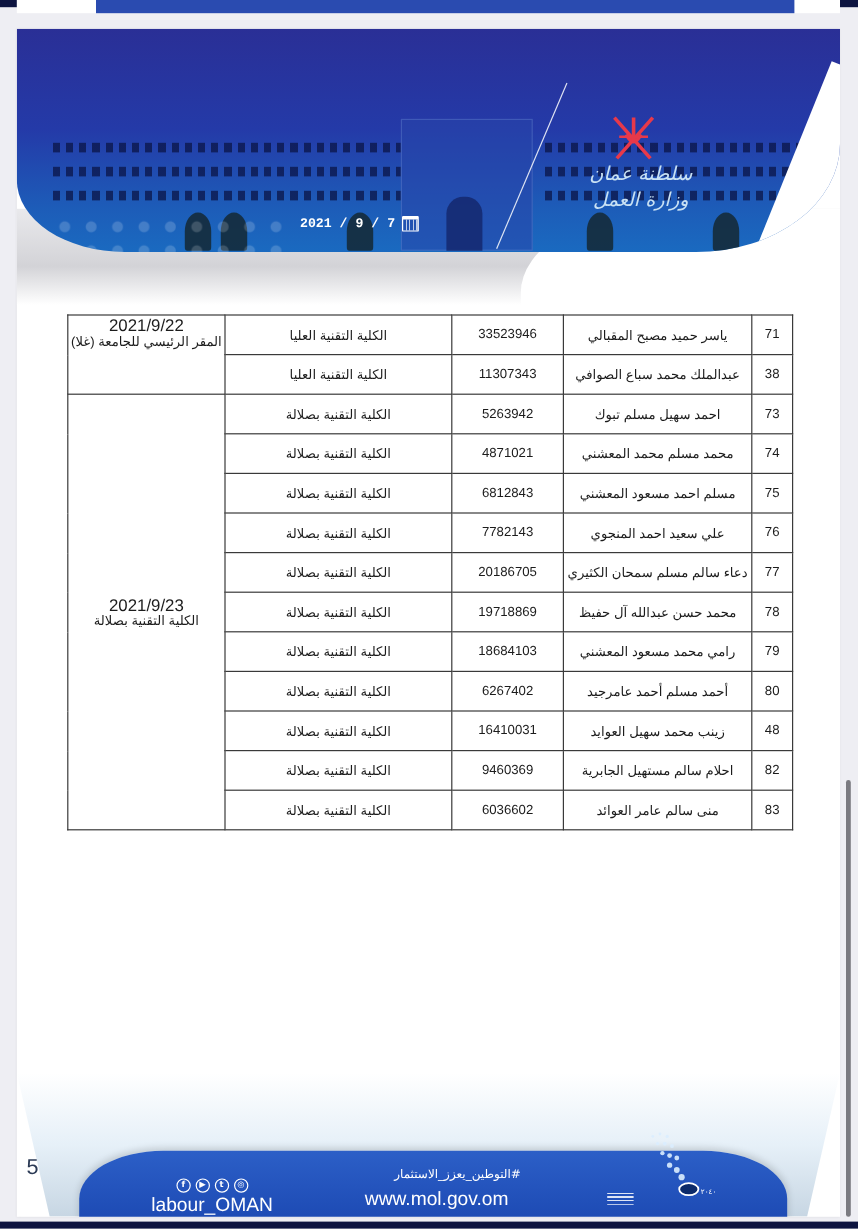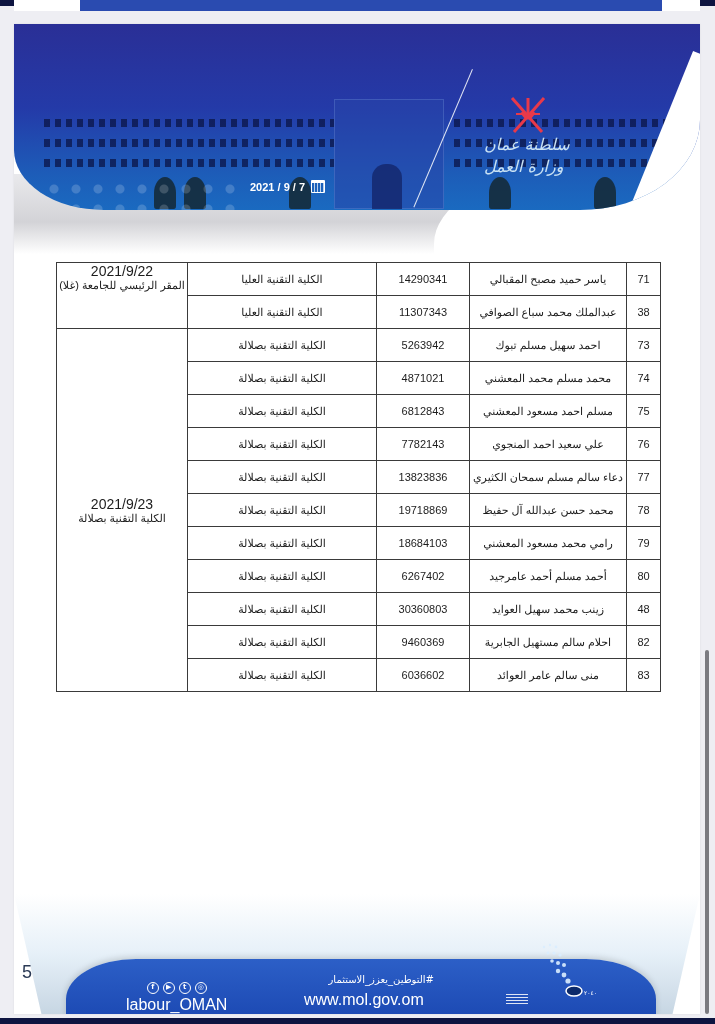--- a/index.html
+++ b/index.html
@@ -85,33 +85,33 @@
     position: absolute; left: 170px; top: 105px; width: 200px;
     font-family: "DejaVu Sans", sans-serif;
     font-weight: bold; font-size: 30px; color: #f2ea2a;
     text-align: center; direction: rtl;
     letter-spacing: 6px;
   }
   .date-line {
     position: absolute; left: 236px; top: 156px;
     display: flex; align-items: center; gap: 6px;
     color: #ffffff; font-size: 11px; font-weight: bold;
-    font-family: Liberation Sans, sans-serif;
+    font-family: Liberation Mono, monospace;
   }
   .cal-icon {
     width: 14px; height: 13px; border: 1.5px solid #ffffff; border-top-width: 3px;
     border-radius: 1px;
     background: repeating-linear-gradient(90deg, transparent 0 2px, rgba(255,255,255,0.7) 2px 3px);
   }
   .emblem {
     position: absolute; left: 490px; top: 70px; width: 48px; height: 42px;
   }
   .ministry {
     position: absolute; left: 470px; top: 110px; width: 100px;
-    color: #c9e2f4; text-align: left; direction: rtl;
+    color: #c9e2f4; text-align: center; direction: rtl;
     font-family: "DejaVu Serif", serif; font-size: 16px; line-height: 22px;
     font-style: italic;
   }
 
   
   .table-wrap {
     position: absolute; left: 42px; top: 238px; width: 604px;
   }
   table.results {
     border-collapse: collapse;
@@ -256,21 +256,21 @@
 
   <div class="table-wrap">
     <table class="results">
       <tbody>
         <tr>
           <td class="c-session top" rowspan="2">
             <span class="sess-date">2021/9/22</span>
             <span class="sess-place">المقر الرئيسي للجامعة (غلا)</span>
           </td>
           <td class="c-college">الكلية التقنية العليا</td>
-          <td class="c-id">14290341</td>
+          <td class="c-id">33523946</td>
           <td class="c-name">ياسر حميد مصبح المقبالي</td>
           <td class="c-num">71</td>
         </tr>
         <tr>
           <td class="c-college">الكلية التقنية العليا</td>
           <td class="c-id">11307343</td>
           <td class="c-name">عبدالملك محمد سباع الصوافي</td>
           <td class="c-num">38</td>
         </tr>
         <tr>
@@ -296,21 +296,21 @@
           <td class="c-num">75</td>
         </tr>
         <tr>
           <td class="c-college">الكلية التقنية بصلالة</td>
           <td class="c-id">7782143</td>
           <td class="c-name">علي سعيد احمد المنجوي</td>
           <td class="c-num">76</td>
         </tr>
         <tr>
           <td class="c-college">الكلية التقنية بصلالة</td>
-          <td class="c-id">13823836</td>
+          <td class="c-id">20186705</td>
           <td class="c-name">دعاء سالم مسلم سمحان الكثيري</td>
           <td class="c-num">77</td>
         </tr>
         <tr>
           <td class="c-college">الكلية التقنية بصلالة</td>
           <td class="c-id">19718869</td>
           <td class="c-name">محمد حسن عبدالله آل حفيظ</td>
           <td class="c-num">78</td>
         </tr>
         <tr>
@@ -320,21 +320,21 @@
           <td class="c-num">79</td>
         </tr>
         <tr>
           <td class="c-college">الكلية التقنية بصلالة</td>
           <td class="c-id">6267402</td>
           <td class="c-name">أحمد مسلم أحمد عامرجيد</td>
           <td class="c-num">80</td>
         </tr>
         <tr>
           <td class="c-college">الكلية التقنية بصلالة</td>
-          <td class="c-id">30360803</td>
+          <td class="c-id">16410031</td>
           <td class="c-name">زينب محمد سهيل العوايد</td>
           <td class="c-num">48</td>
         </tr>
         <tr>
           <td class="c-college">الكلية التقنية بصلالة</td>
           <td class="c-id">9460369</td>
           <td class="c-name">احلام سالم مستهيل الجابرية</td>
           <td class="c-num">82</td>
         </tr>
         <tr>

